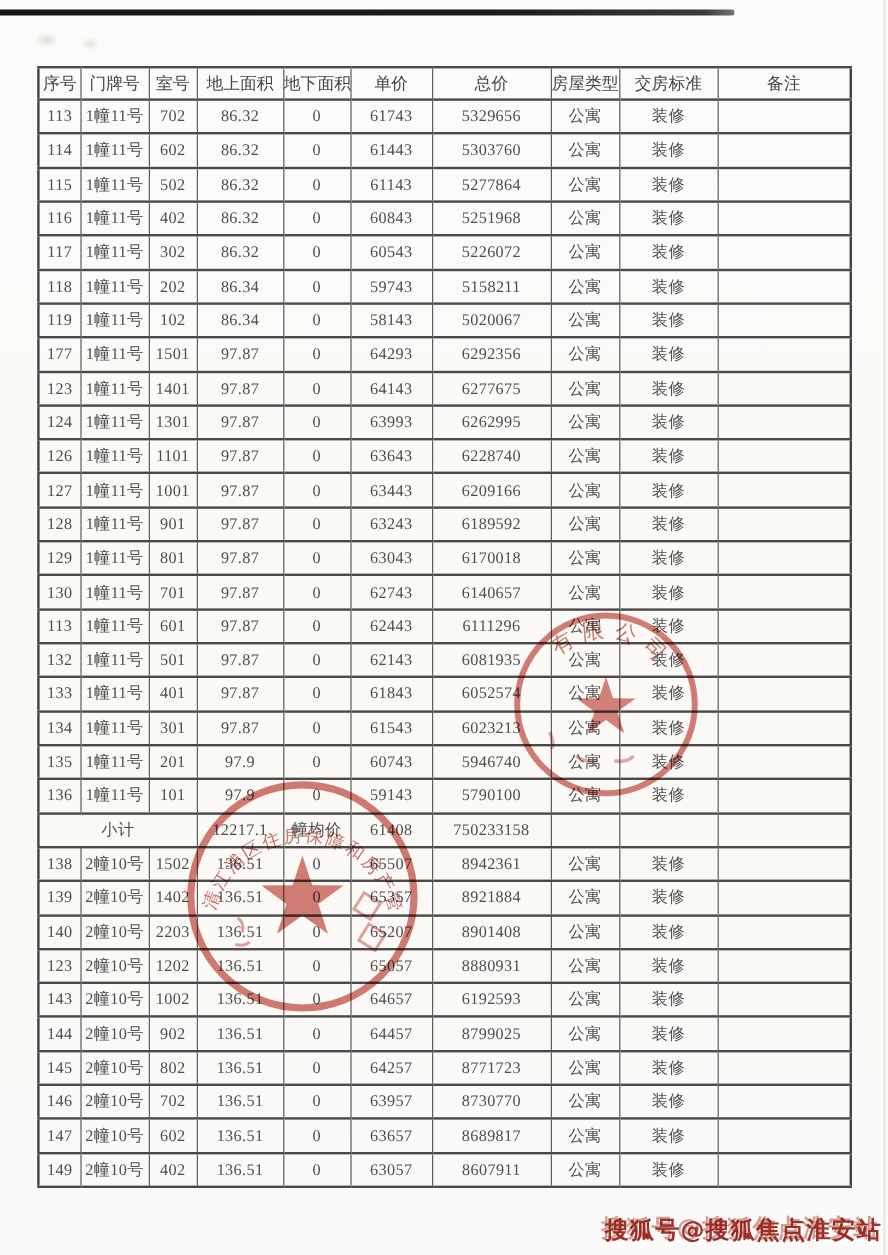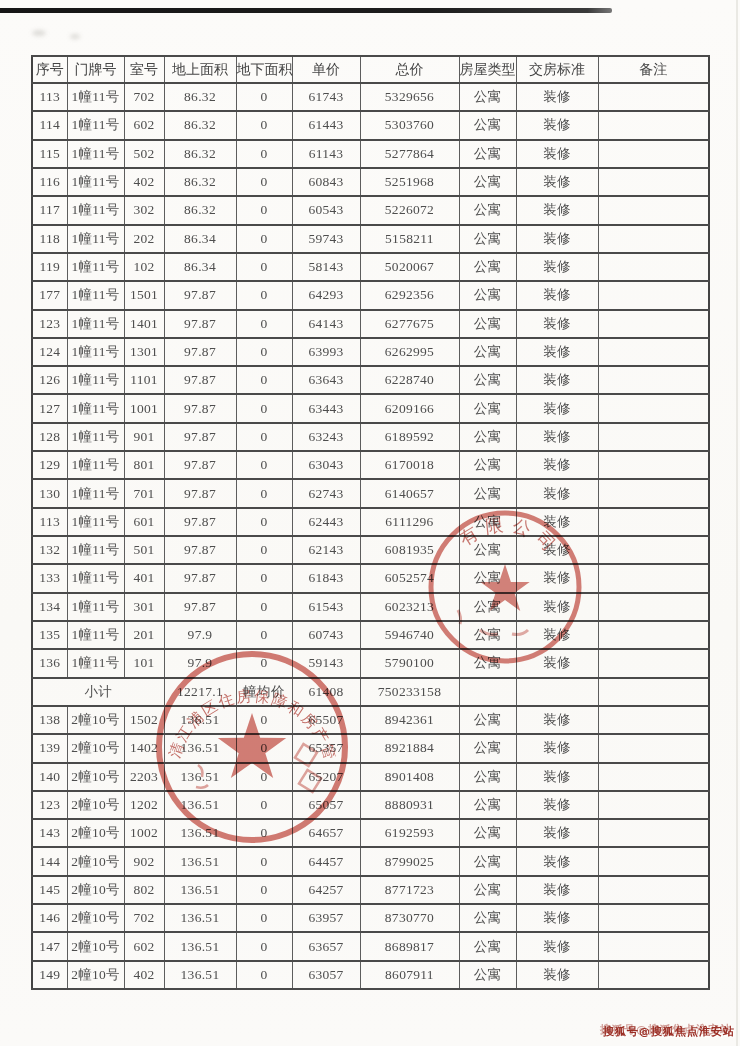--- a/index.html
+++ b/index.html
@@ -41,21 +41,21 @@
 
   
   .stamp{position:absolute;mix-blend-mode:multiply;pointer-events:none;}
   .stamp svg{display:block;}
   .stamp-blur{filter:blur(.4px);opacity:.88;}
 
   
   .watermark{
     position:absolute;right:5px;bottom:7px;
     font-family:"DejaVu Sans","Liberation Sans",sans-serif;
-    font-size:11px;font-weight:bold;letter-spacing:1px;
+    font-size:20px;font-weight:bold;letter-spacing:1px;
     color:rgba(148,32,22,.92);
     text-shadow:-3px -2px 0 rgba(158,47,35,.45),
                  1px 1px 0 rgba(255,255,255,.95),
                  2px 2px 1px rgba(255,255,255,.6);
   }
 </style>
 </head>
 <body>
 
 <div class="page">

